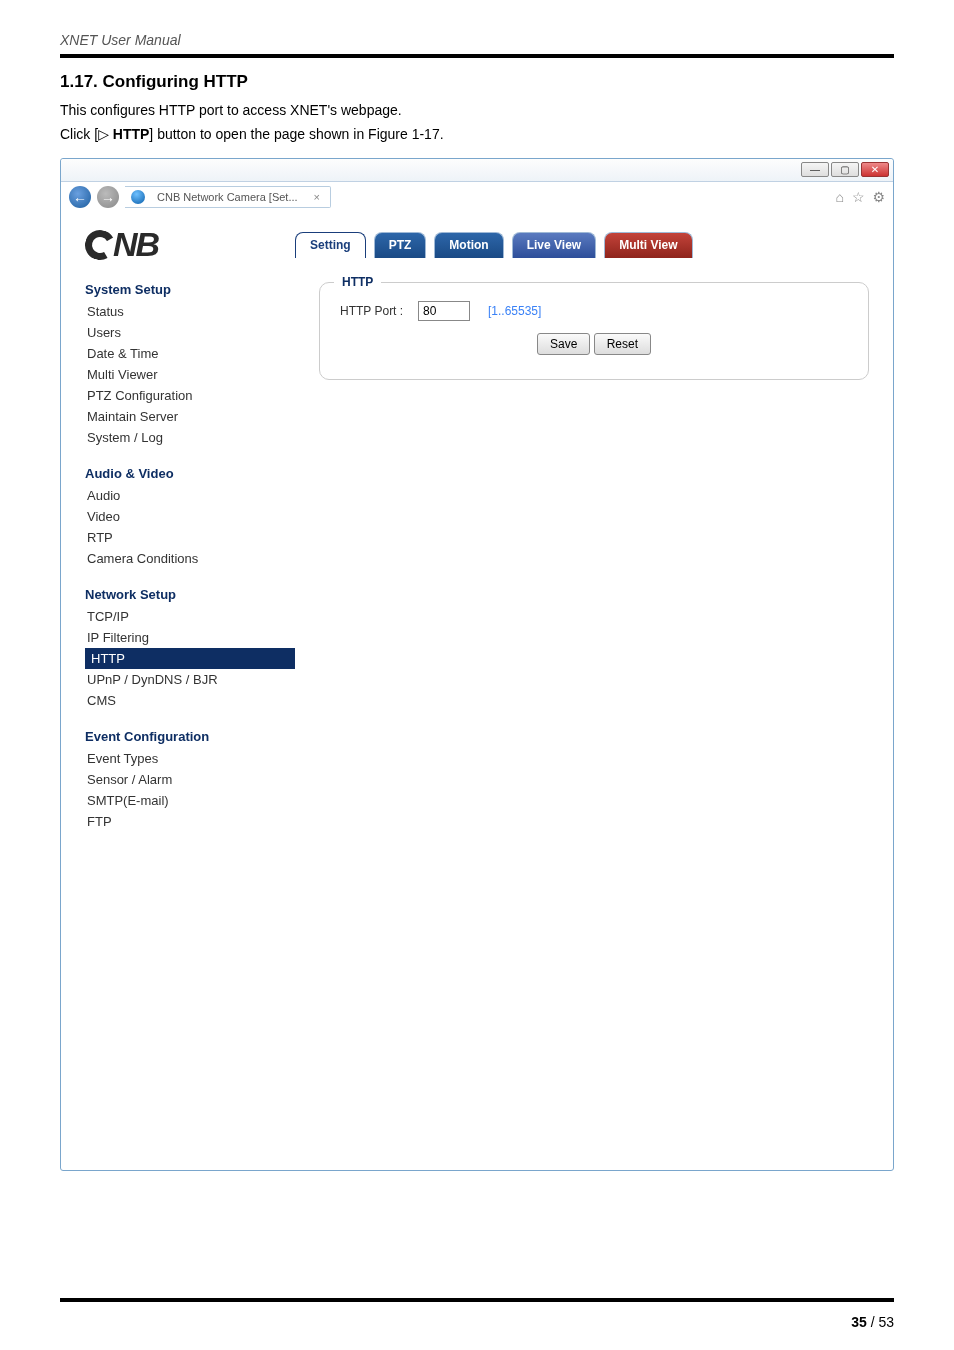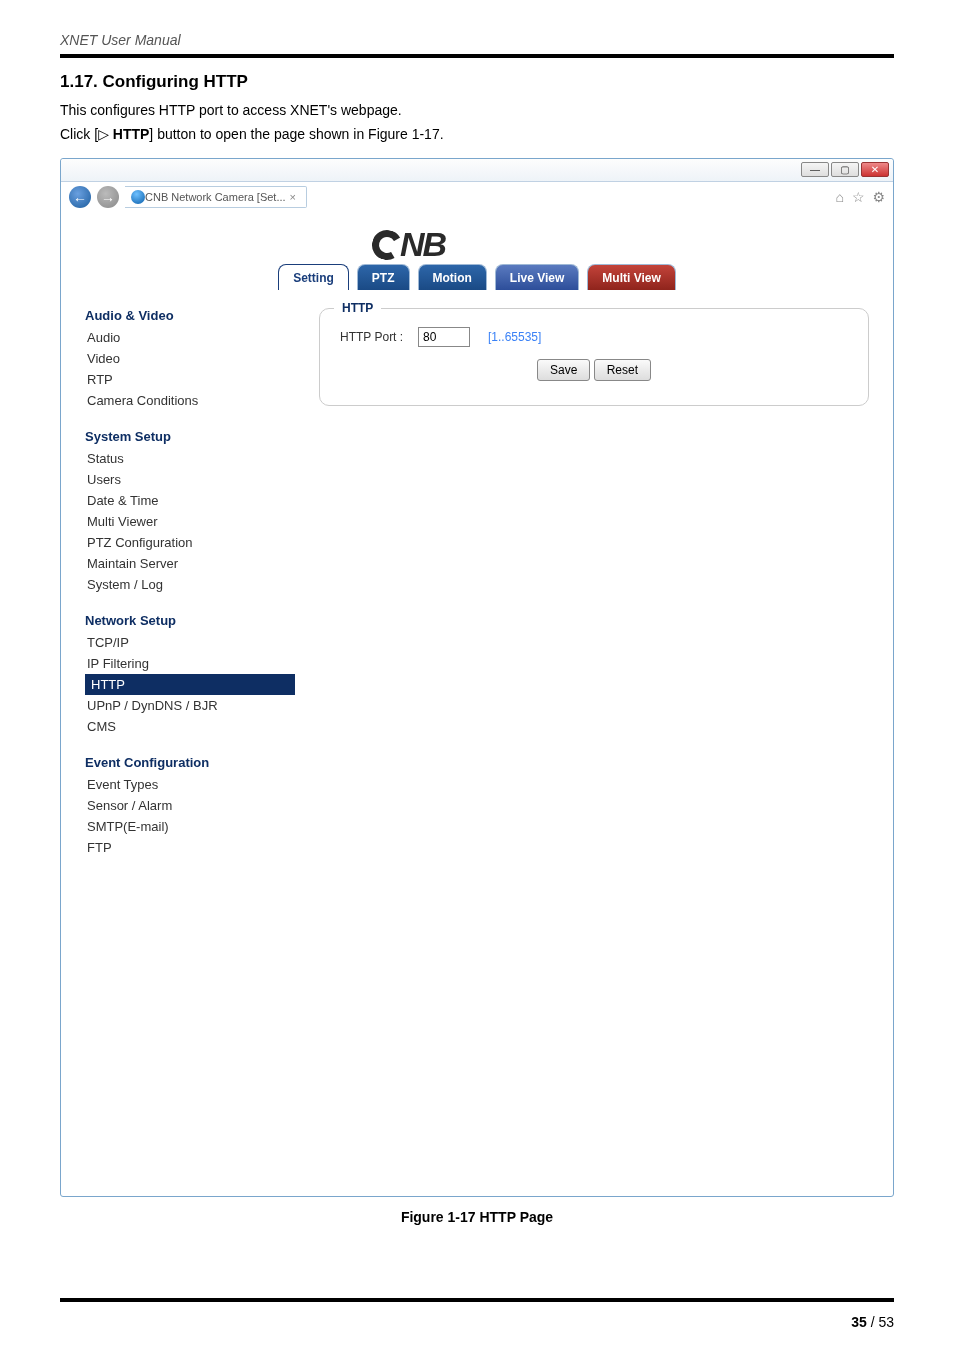--- a/index.html
+++ b/index.html
@@ -16,28 +16,28 @@
   .win-btns { position: absolute; right: 4px; top: 3px; display: flex; gap: 2px; }
   .win-btn { width: 28px; height: 15px; border: 1px solid #888; border-radius: 2px; font-size: 10px; display: flex; align-items: center; justify-content: center; background: linear-gradient(#f5f5f5,#dedede); color:#333;}
   .win-btn.close { background: linear-gradient(#e88,#c33); color:#fff; border-color:#933;}
   .addrbar { height: 30px; border-top: 1px solid #c0d1e3; padding: 3px 8px; display:flex; align-items:center; gap:6px; font-size:11px; color:#555; }
   .navcircle { width: 22px; height: 22px; border-radius: 50%; background: radial-gradient(circle at 40% 35%, #6aa0e0, #1b5c9d); color:#fff; display:flex; align-items:center; justify-content:center; font-size:14px; }
   .navcircle.fwd { background: radial-gradient(circle at 40% 35%, #bbb, #888); }
   .addr-box { border:1px solid #b8cde0; border-radius:2px; height:22px; padding:0 6px; display:flex; align-items:center; gap:6px; background:#fff;}
   .globe-ie { width:14px; height:14px; border-radius:50%; background: radial-gradient(circle at 40% 30%, #6ec0ff, #0a5fab); display:inline-block; }
   .addr-box .url-seg { white-space: nowrap; font-size: 11px;}
   .addr-box .icons { color:#777; font-size:11px; letter-spacing:2px; }
-  .tabbox { border:1px solid #b8cde0; border-left:none; border-radius:0 2px 2px 0; height:22px; padding:0 10px 0 6px; display:flex; align-items:center; gap:0; font-size:11px; color:#555;}
+  .tabbox { border:1px solid #b8cde0; border-left:none; border-radius:0 2px 2px 0; height:22px; padding:0 10px 0 6px; display:flex; align-items:center; gap:12px; font-size:11px; color:#555;}
   .tabbox .x { font-size:11px; color:#888; margin-left:4px;}
   .right-icons { margin-left:auto; display:flex; gap:8px; color:#888; font-size:14px;}
 
   .web-body { padding: 14px 24px 40px 24px; }
 
   
-  .hdr-row { display:flex; align-items:center; margin-bottom: 18px; flex-direction: column; }
+  .hdr-row { display:flex; align-items:center; margin-bottom: 18px; }
   .logo-wrap { width: 210px; }
   .logo-cnb { font-family: Arial Black, Arial, sans-serif; font-size: 34px; font-weight: 900; color:#2a2a2a; letter-spacing:-2px; font-style: italic; display:flex; align-items:center;}
   .logo-cnb .arc { display:inline-block; width:30px; height:30px; border:7px solid #2a2a2a; border-right-color:transparent; border-radius:50%; transform: rotate(15deg); margin-right:-2px;}
   .topnav { display:flex; gap:8px; }
   .topnav-tab { height:26px; padding:0 14px; border:1px solid #9fb9d6; border-bottom:none; border-top-left-radius:8px; border-top-right-radius:8px; font-size:12px; font-weight:bold; display:flex; align-items:center; color:#fff; }
   .topnav-tab.setting { background:#fff; color:#1a3e7b; border-color:#1a3e7b; }
   .topnav-tab.ptz { background: linear-gradient(#2d66a9,#1a4a85); }
   .topnav-tab.motion { background: linear-gradient(#2d66a9,#1a4a85); }
   .topnav-tab.live { background: linear-gradient(#5a7abf,#2d4e9a); }
   .topnav-tab.multi { background: linear-gradient(#c3433a,#8f241c); }
@@ -117,35 +117,35 @@
           <div class="topnav-tab ptz">PTZ</div>
           <div class="topnav-tab motion">Motion</div>
           <div class="topnav-tab live">Live View</div>
           <div class="topnav-tab multi">Multi View</div>
         </div>
       </div>
 
       <div class="content-row">
         <div class="sidebar">
           <div class="side-group">
-            <div class="side-title">Audio &amp; Video</div>
-            <div class="side-item">Audio</div>
-            <div class="side-item">Video</div>
-            <div class="side-item">RTP</div>
-            <div class="side-item">Camera Conditions</div>
-          </div>
-          <div class="side-group">
             <div class="side-title">System Setup</div>
             <div class="side-item">Status</div>
             <div class="side-item">Users</div>
             <div class="side-item">Date &amp; Time</div>
             <div class="side-item">Multi Viewer</div>
             <div class="side-item">PTZ Configuration</div>
             <div class="side-item">Maintain Server</div>
             <div class="side-item">System / Log</div>
+          </div>
+          <div class="side-group">
+            <div class="side-title">Audio &amp; Video</div>
+            <div class="side-item">Audio</div>
+            <div class="side-item">Video</div>
+            <div class="side-item">RTP</div>
+            <div class="side-item">Camera Conditions</div>
           </div>
           <div class="side-group">
             <div class="side-title">Network Setup</div>
             <div class="side-item">TCP/IP</div>
             <div class="side-item">IP Filtering</div>
             <div class="side-item active">HTTP</div>
             <div class="side-item">UPnP / DynDNS / BJR</div>
             <div class="side-item">CMS</div>
           </div>
           <div class="side-group">
@@ -168,19 +168,18 @@
             <button class="formbtn">Save</button>
             <button class="formbtn">Reset</button>
           </div>
         </div>
       </div>
 
       <div style="height:280px;"></div>
     </div>
   </div>
 
-  <div class="figure-caption">Figure 1-17 HTTP Page</div>
 
   <hr class="footer-rule">
   <div class="footer-page">
     <span class="bold">35</span><span> / </span><span>53</span>
   </div>
 </div>
 
 </body></html>

